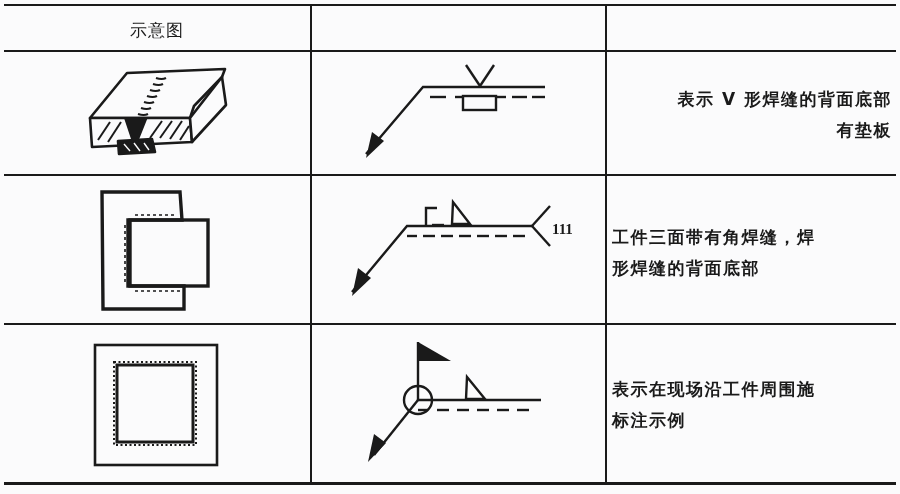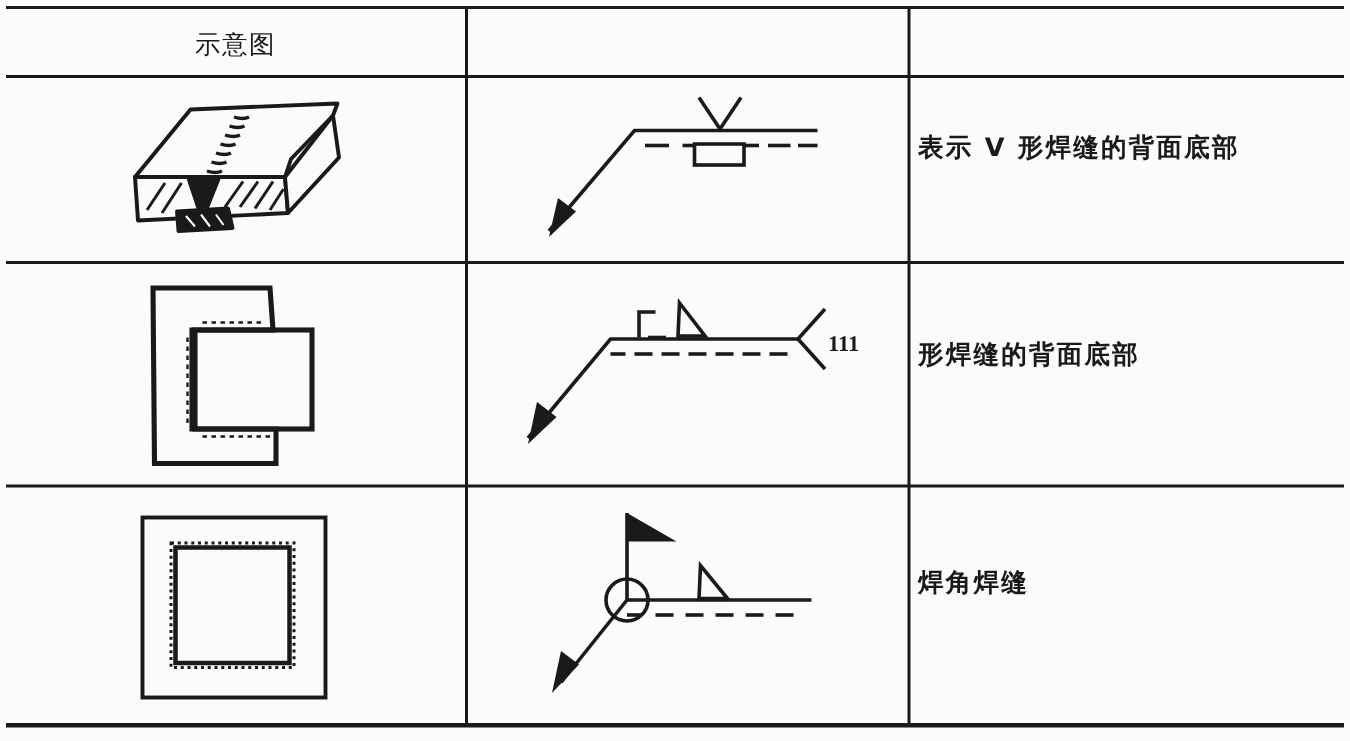--- a/index.html
+++ b/index.html
@@ -136,21 +136,24 @@
       <line x1="437" y1="410" x2="449" y2="410"></line>
       <line x1="457" y1="410" x2="469" y2="410"></line>
     <line x1="477" y1="410" x2="489" y2="410"></line>
       <line x1="497" y1="410" x2="509" y2="410"></line>
       <line x1="517" y1="410" x2="529" y2="410"></line>
   </g>
   <polygon points="418,342 418,361 451,361" fill="#1a1a1a"></polygon>
   <polygon points="368,462 374,434 386,443" fill="#1a1a1a"></polygon>
 </svg>
 
-<div class="desc" style="top:84px;">
+<div class="desc" style="top:84px;text-align:right;">
   <div>表示 V 形焊缝的背面底部</div>
+  <div>有垫板</div>
 </div>
 <div class="desc" style="top:222px;">
+  <div>工件三面带有角焊缝，焊</div>
   <div>形焊缝的背面底部</div>
 </div>
 <div class="desc" style="top:374px;">
-  <div>焊角焊缝</div>
+  <div>表示在现场沿工件周围施</div>
+  <div>标注示例</div>
 </div>
 
 </body></html>

